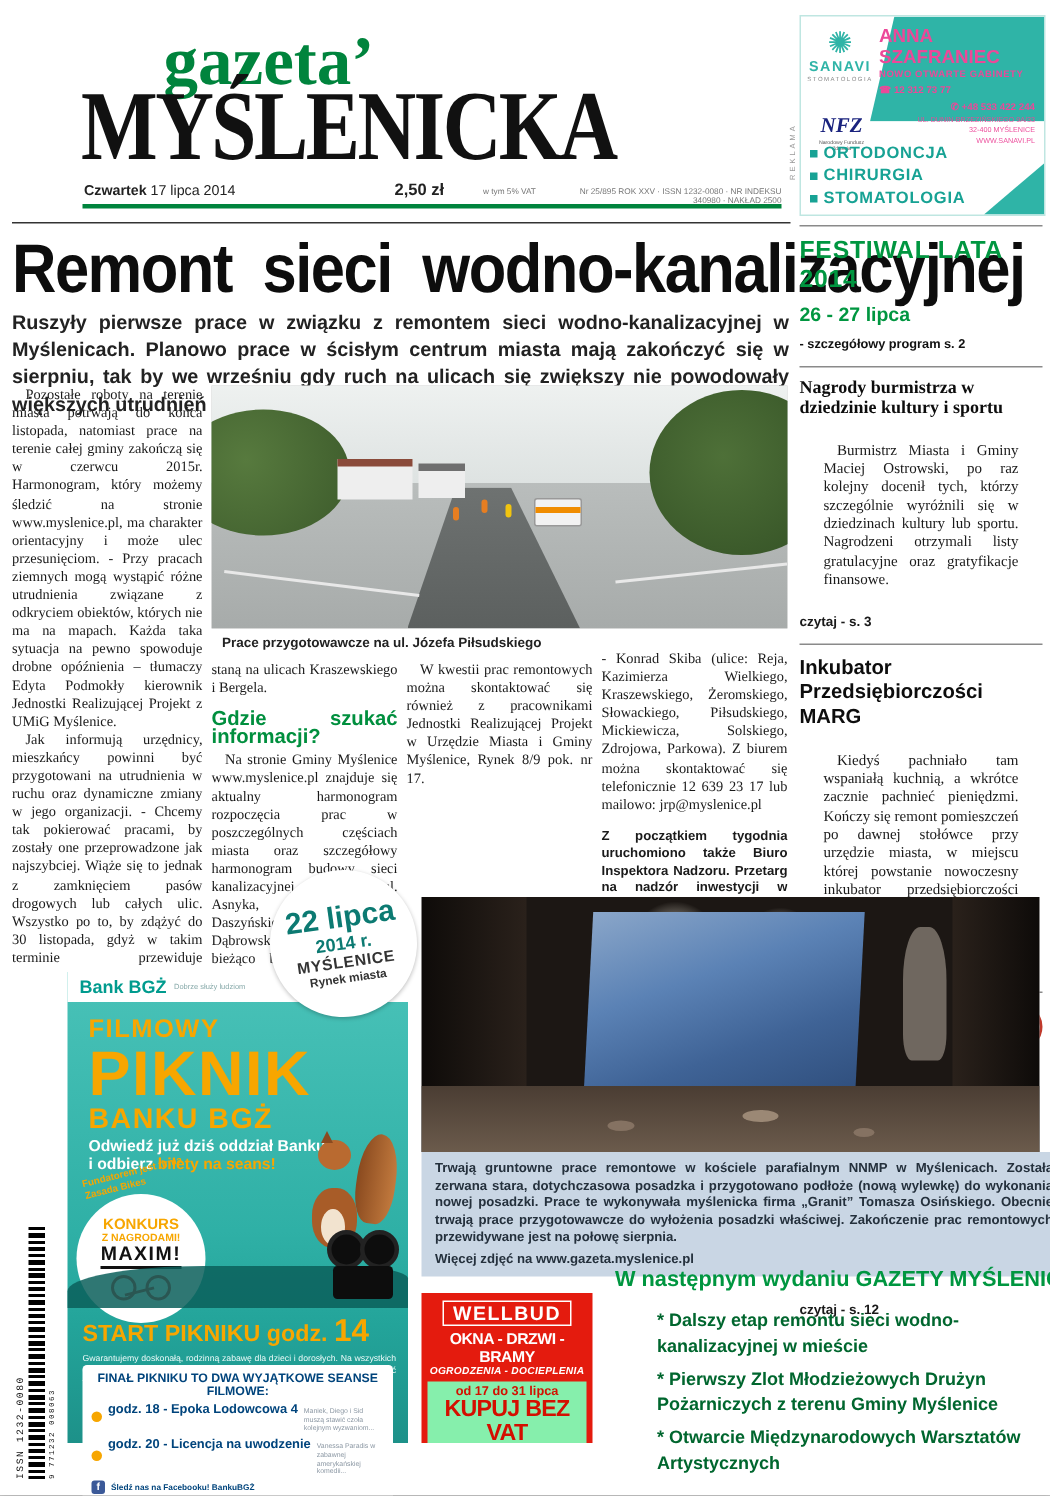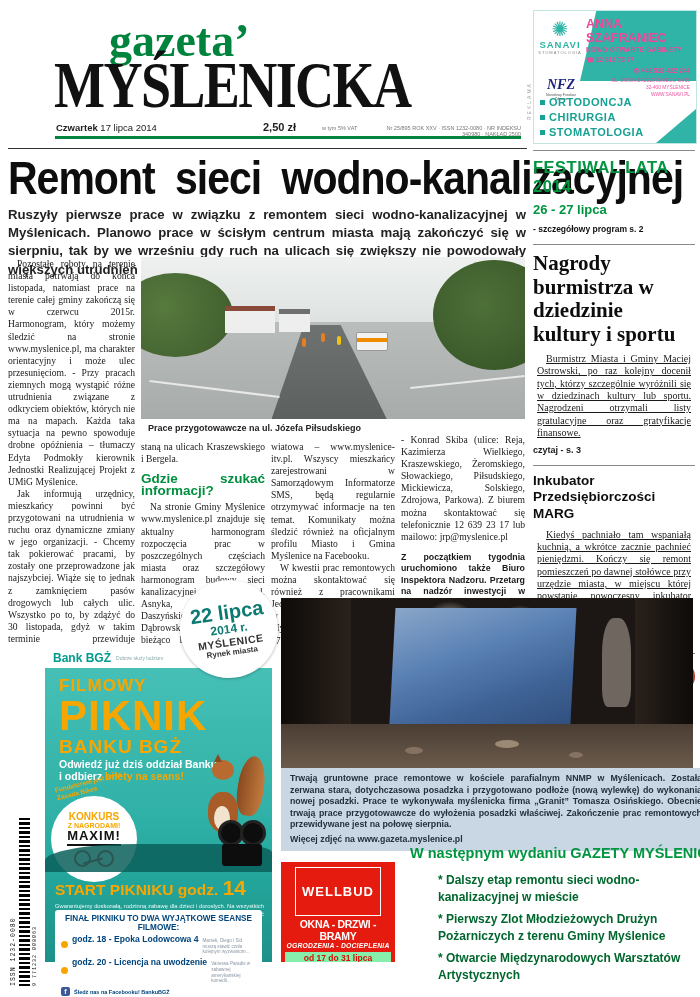--- a/index.html
+++ b/index.html
@@ -25,24 +25,24 @@
   .col p{margin:0 0 0 0;text-indent:9px;}
   .col p.noindent{text-indent:0;}
   .col .bold{font-family:"Liberation Sans",sans-serif;font-weight:bold;font-size:8.8px;line-height:11.5px;}
   .subhead-green{font-family:"Liberation Sans",sans-serif;font-weight:bold;color:#008f3e;font-size:13.5px;margin:8px 0 4px;}
   .caption{font-family:"Liberation Sans",sans-serif;font-weight:bold;font-size:9px;color:#222;}
   
   .sb-sec{border-top:1px solid #8a8a8a;padding-top:7px;}
   .sb-title-green{font-family:"Liberation Sans",sans-serif;font-weight:bold;color:#009640;font-size:16.5px;letter-spacing:.5px;}
   .sb-sub-green{font-family:"Liberation Sans",sans-serif;font-weight:bold;color:#009640;font-size:13px;margin-top:6px;}
   .sb-note{font-family:"Liberation Sans",sans-serif;font-weight:bold;font-size:8.5px;margin-top:7px;color:#111;}
-  .sb-head{font-family:"Liberation Serif",serif;font-weight:bold;font-size:21px;line-height:1.12;color:#0d0d0d;}
+  .sb-head{font-family:"Liberation Serif",serif;font-weight:bold;font-size:12px;line-height:1.12;color:#0d0d0d;}
   .sb-head-sm{font-family:"Liberation Sans",sans-serif;font-weight:bold;font-size:13.5px;line-height:1.2;color:#0d0d0d;}
   .sb-body{font-size:10px;line-height:12.3px;text-align:justify;margin-top:7px;}
-  .sb-body p{margin:4px;text-indent:9px;text-decoration:underline;}
+  .sb-body p{margin:16px;text-indent:9px;}
   .sb-more{font-family:"Liberation Sans",sans-serif;font-weight:bold;font-size:9px;margin-top:6px;}
   .crest{width:27px;height:27px;border-radius:50%;background:#fff;border:2.5px solid #c0392b;
          display:flex;align-items:center;justify-content:center;color:#2e7d32;font-size:11px;}
   
   .sanavi{background:#fff;border:1px solid #bfe6e1;font-family:"Liberation Sans",sans-serif;overflow:hidden;}
   .sanavi .band{position:absolute;left:46px;top:0;right:0;bottom:62px;background:#2fb4a7;
                 clip-path:polygon(14% 0,100% 0,100% 100%,0 100%);}
   .sanavi .tri{position:absolute;right:0;bottom:0;width:0;height:0;border-style:solid;
                border-width:0 0 34px 40px;border-color:transparent transparent #2fb4a7 transparent;}
   .s-logo{position:absolute;left:4px;top:8px;width:44px;text-align:center;}
@@ -67,21 +67,21 @@
   
   .chcap{background:#c9d6e4;font-family:"Liberation Sans",sans-serif;font-weight:bold;color:#24303c;
          font-size:8.8px;line-height:1.32;padding:5px 9px;text-align:justify;}
   .chcap .more{margin-top:3px;text-align:left;}
   
   .ni-head{font-family:"Liberation Sans",sans-serif;font-weight:bold;color:#009640;font-size:14.5px;white-space:nowrap;}
   .ni-item{font-family:"Liberation Sans",sans-serif;font-weight:bold;color:#00662e;font-size:12px;line-height:1.45;margin-top:4px;margin-left:36px;}
   
   .wellbud{background:#e41b0e;font-family:"Liberation Sans",sans-serif;color:#fff;text-align:center;overflow:hidden;}
   .wb-logo{font-weight:bold;font-size:13px;letter-spacing:1px;border:1.5px solid #fff;display:inline-block;
-           padding:16px 6px;margin-top:5px;position:relative;}
+           padding:0 6px;margin-top:5px;position:relative;}
   .wb-line1{font-weight:bold;font-size:10.5px;margin-top:2px;letter-spacing:-.3px;}
   .wb-line2{font-style:italic;font-weight:bold;font-size:6.8px;letter-spacing:.2px;}
   .wb-yellow{background:#86efac;color:#d40f00;margin:3px 4px 0;padding:1px 0 2px;}
   .wb-dates{font-weight:bold;font-size:8.5px;}
   .wb-promo{font-weight:bold;font-size:15.5px;letter-spacing:-.5px;line-height:1;}
   
   .bgz{background:linear-gradient(180deg,#49c2b8 0%,#2fb0a6 55%,#23a49a 75%,#1d9189 100%);overflow:visible;font-family:"Liberation Sans",sans-serif;}
   .bgz-top{position:absolute;left:0;top:0;right:0;height:20px;background:#fff;display:flex;align-items:center;padding-left:8px;gap:5px;}
   .bgz-logo{color:#009b8e;font-weight:bold;font-size:12px;}
   .bgz-tag{color:#8aa;font-size:5px;}
@@ -238,21 +238,20 @@
 
   </div>
 
   <div class="abs col" style="left:141px;top:441px;width:124px;height:204px;">
     <p class="noindent">staną na ulicach Kraszewskiego i Bergela.</p>
     <div class="subhead-green">Gdzie szukać informacji?</div>
     <p>Na stronie Gminy Myślenice www.myslenice.pl znajduje się aktualny harmonogram rozpoczęcia prac w poszczególnych częściach miasta oraz szczegółowy harmonogram budowy sieci kanalizacyjnej na ulicach: ul. Asnyka, Bergela, Daszyńskiego, Sobieskiego i Dąbrowskiego. Tam też na bieżąco będą się pojawiały aktualności na temat rozpoczęcia prac w danym rejonie oraz wiadomości w kwestii zmian w organizacji ruchu. Informacje na ten temat będzie przekazywała również Internetowa Telewizja Po-</p>
   </div>
 
   <div class="abs col" style="left:271px;top:441px;width:124px;height:204px;">
-    <p class="noindent">wiatowa – www.myslenice-itv.pl. Wszyscy mieszkańcy zarejestrowani w Samorządowym Informatorze SMS, będą regularnie otrzymywać informacje na ten temat. Komunikaty można śledzić również na oficjalnym profilu Miasto i Gmina Myślenice na Facebooku.</p>
     <p>W kwestii prac remontowych można skontaktować się również z pracownikami Jednostki Realizującej Projekt w Urzędzie Miasta i Gminy Myślenice, Rynek 8/9 pok. nr 17.</p>
 
   </div>
 
   <div class="abs col" style="left:401px;top:434px;width:124px;height:211px;">
     <p class="noindent">- Konrad Skiba (ulice: Reja, Kazimierza Wielkiego, Kraszewskiego, Żeromskiego, Słowackiego, Piłsudskiego, Mickiewicza, Solskiego, Zdrojowa, Parkowa). Z biurem można skontaktować się telefonicznie 12 639 23 17 lub mailowo: jrp@myslenice.pl</p>
     <p class="noindent bold" style="margin-top:9px;">Z początkiem tygodnia uruchomiono także Biuro Inspektora Nadzoru. Przetarg na nadzór inwestycji w mieście wygrała firma SAFEGE. Wszelkie uwagi można zgłaszać głównemu inspektorowi – Piotrowi Szczepanikowi pod nr tel. 602 608 636</p>
 
   </div>
 

